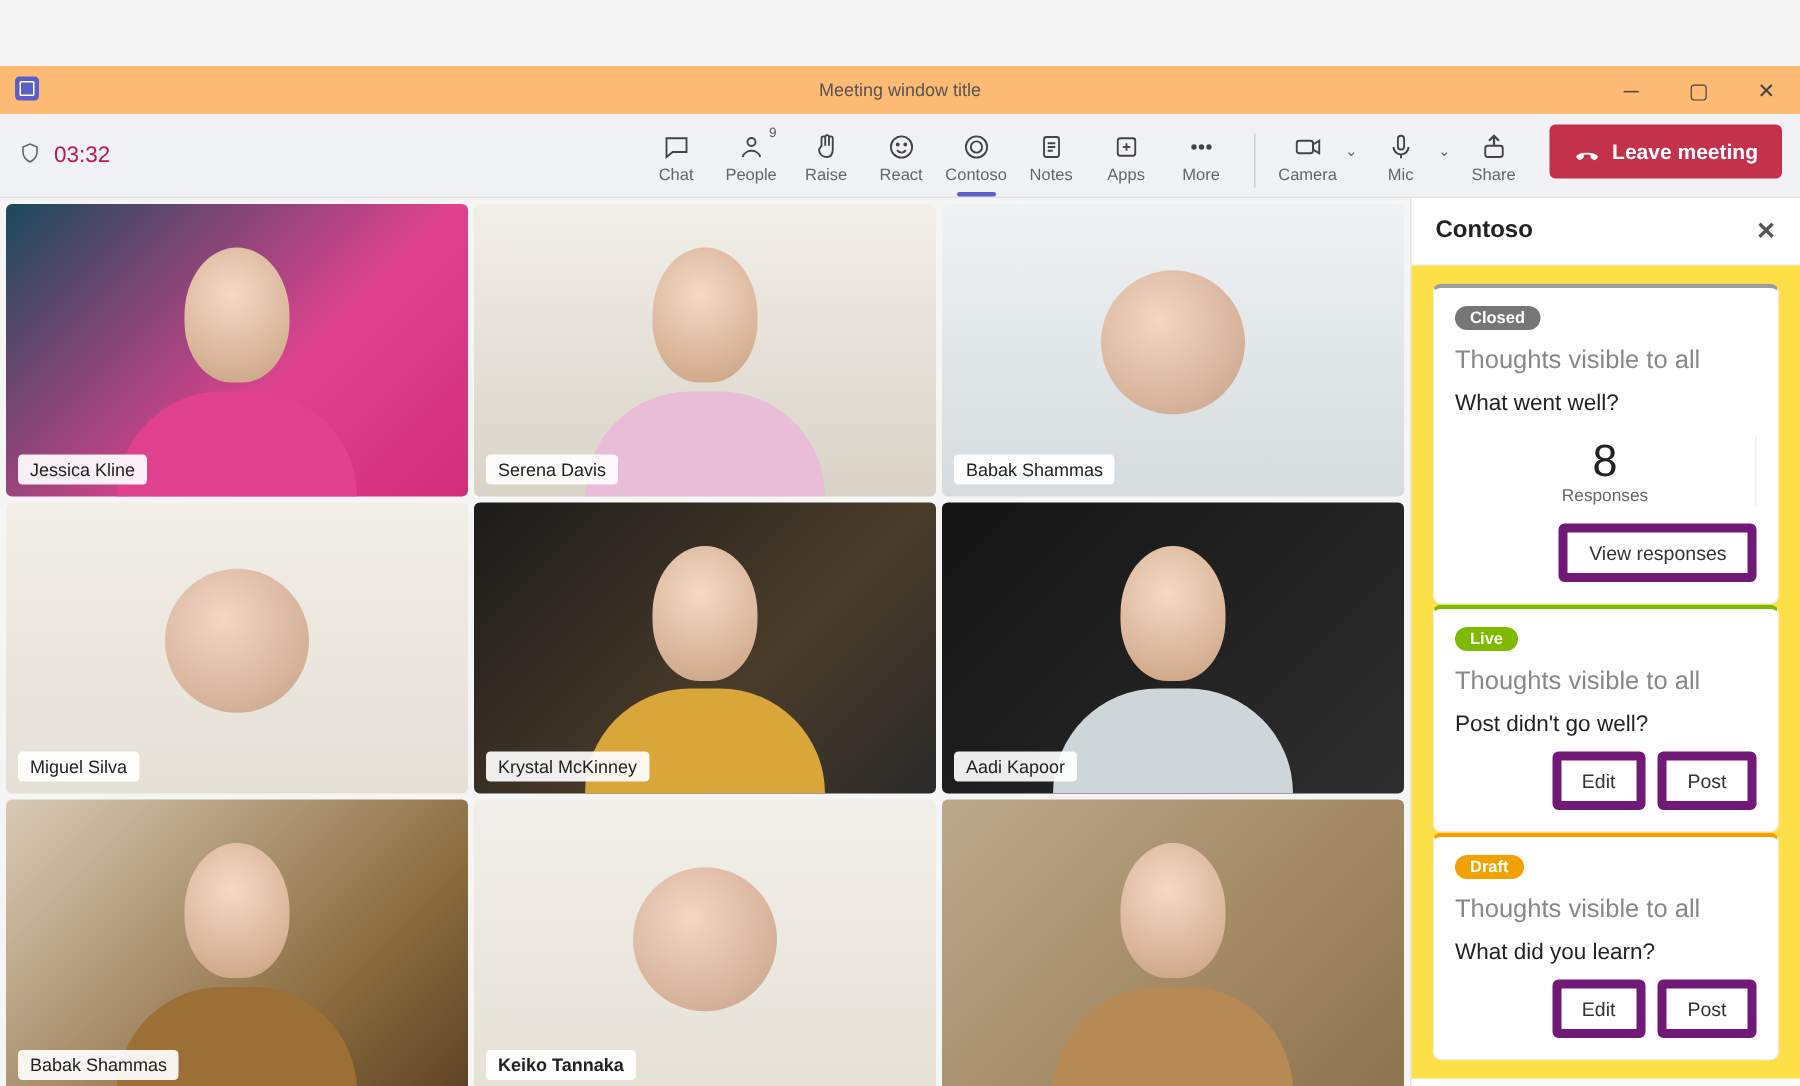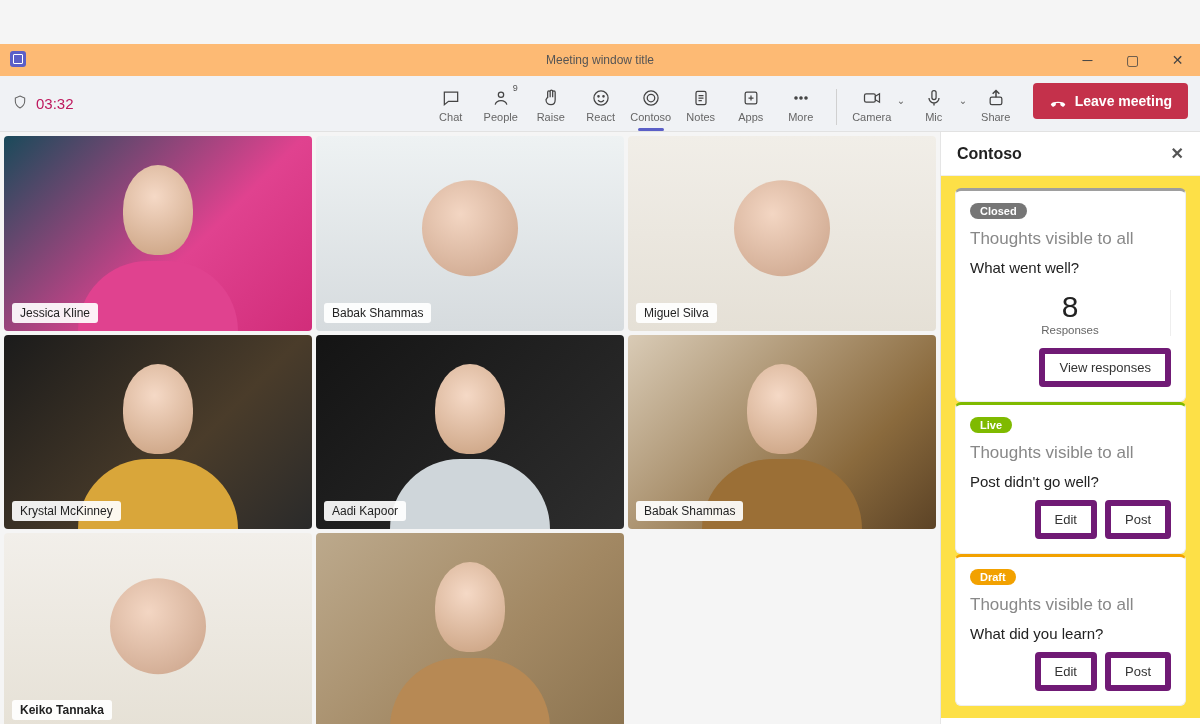--- a/index.html
+++ b/index.html
@@ -320,20 +320,25 @@
   </div>
 </div>
 
 <div class="main-area">
   <div class="video-grid">
     <div class="tile p1">
       <div class="face"></div>
         <div class="bust"></div>
       <span class="name-tag">Jessica Kline</span>
     </div>
+    <div class="tile p2">
+      <div class="face"></div>
+        <div class="bust"></div>
+      <span class="name-tag">Serena Davis</span>
+    </div>
     <div class="tile p3 video-off">
       <div class="avatar-circle"></div>
       <span class="name-tag">Babak Shammas</span>
     </div>
     <div class="tile p4 video-off">
       <div class="avatar-circle"></div>
       <span class="name-tag">Miguel Silva</span>
     </div>
     <div class="tile p5">
       <div class="face"></div>

